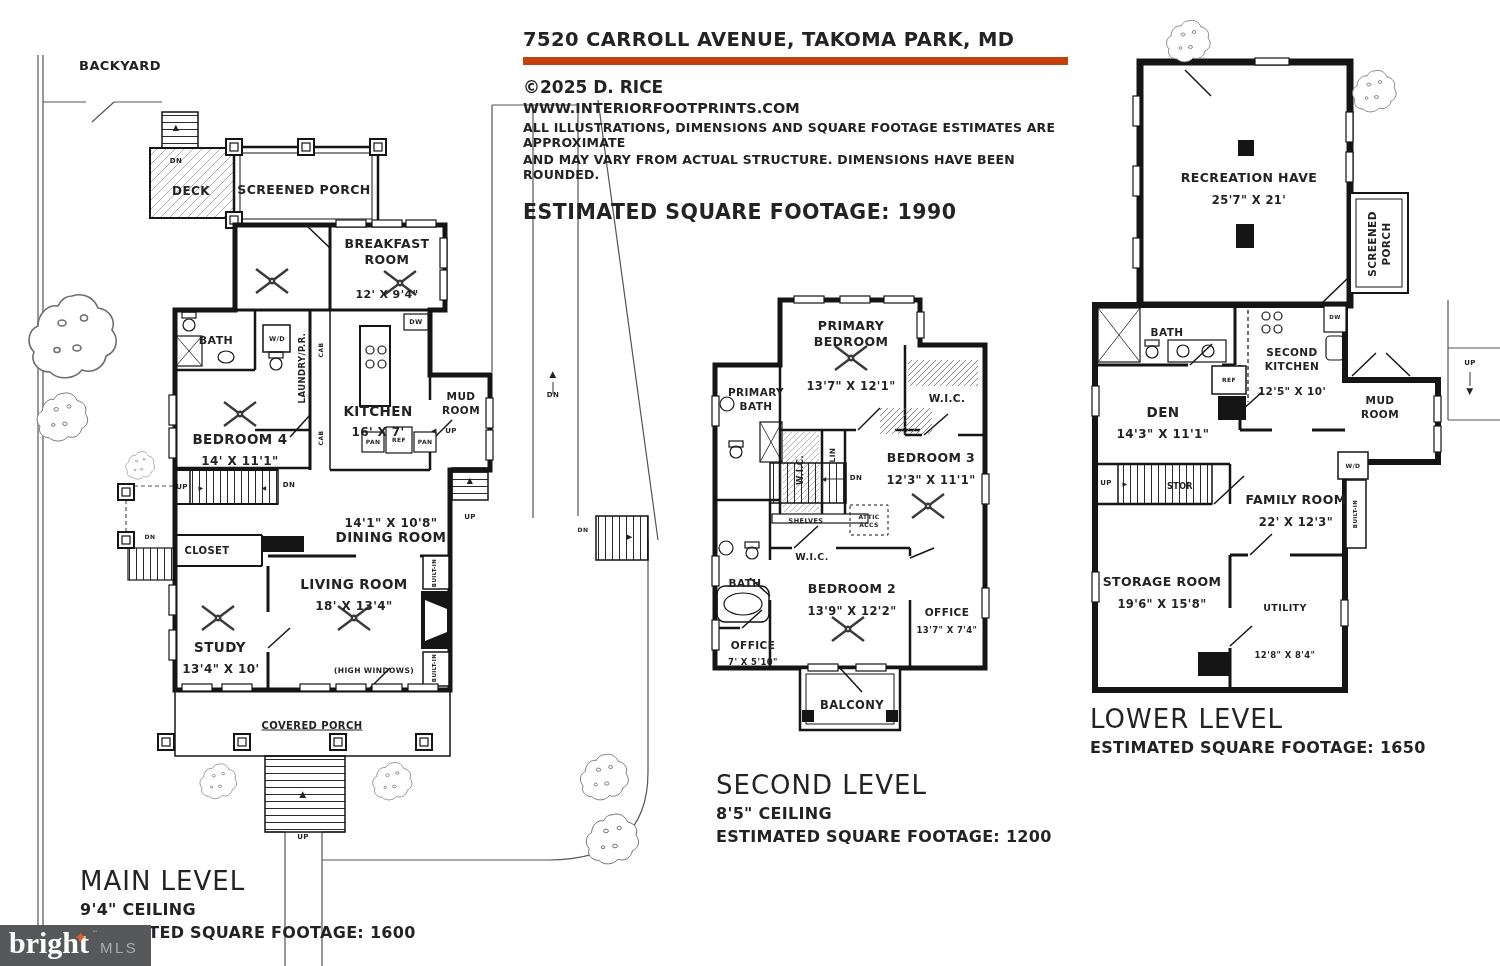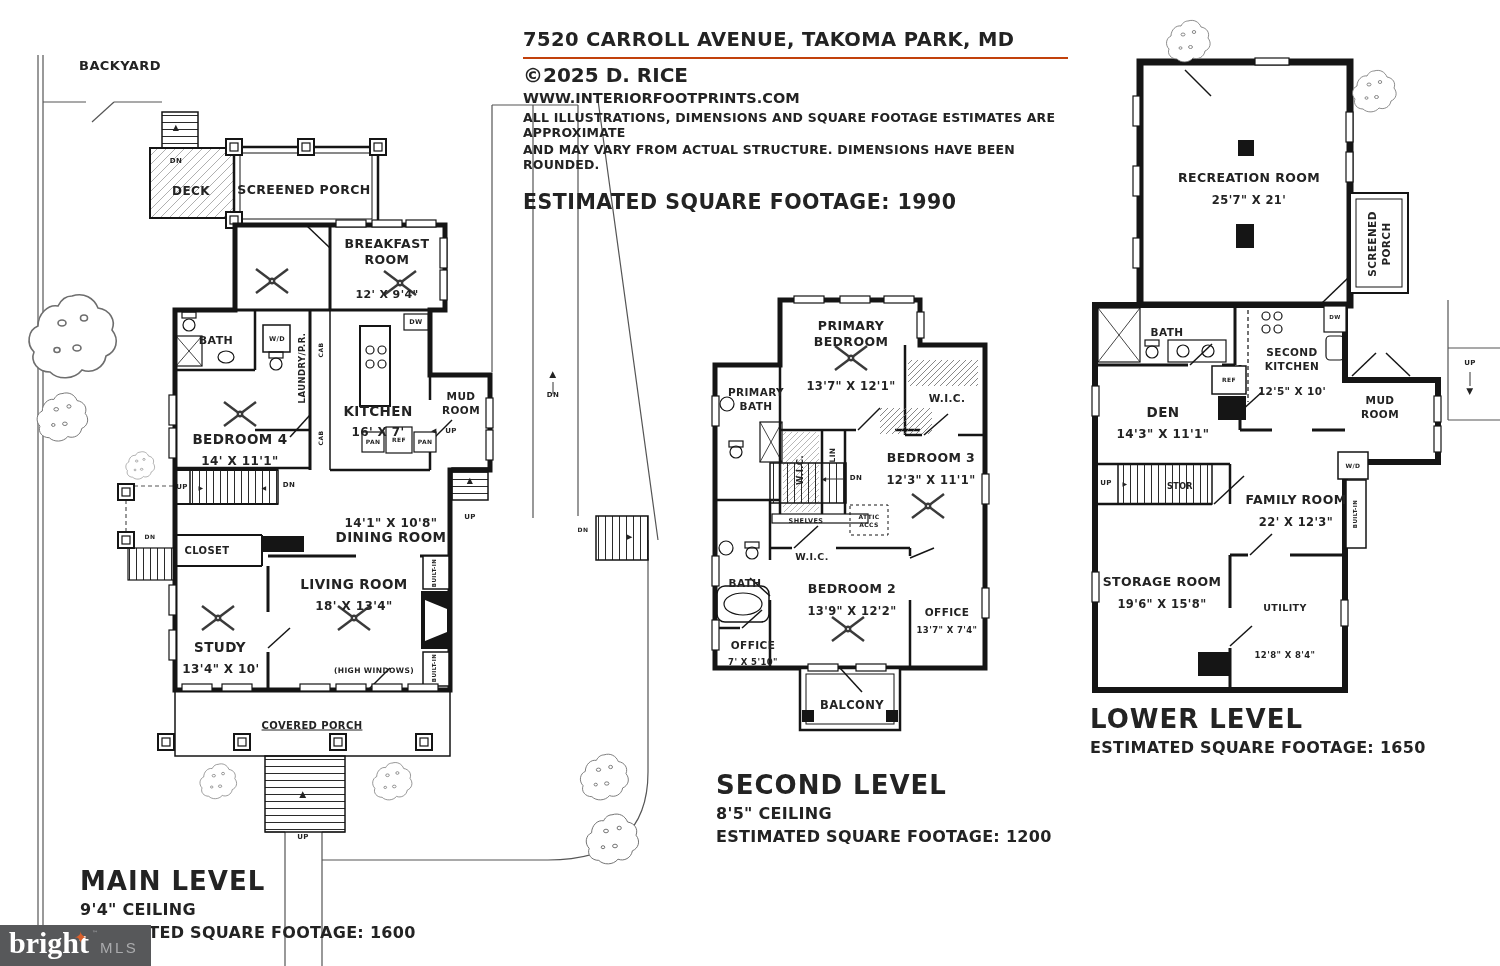--- a/index.html
+++ b/index.html
@@ -4,28 +4,28 @@
 <style>
   html,body{margin:0;padding:0;background:#fff;}
   #canvas{position:relative;width:1500px;height:966px;background:#fff;overflow:hidden;
           font-family:"DejaVu Sans",sans-serif;color:#232323;}
   svg.plansvg{position:absolute;left:0;top:0;z-index:1;}
   .labels{position:absolute;left:0;top:0;width:1500px;height:966px;z-index:2;pointer-events:none;}
   .plan-label{position:absolute;transform:translate(-50%,-50%);white-space:pre-line;text-align:center;
               color:#232323;font-weight:600;letter-spacing:.4px;line-height:1.3;}
   .plan-label.rot{transform:translate(-50%,-50%) rotate(-90deg);}
   .header{position:absolute;left:523px;top:28px;width:560px;z-index:2;}
-  .h-address{font-size:19.5px;font-weight:700;letter-spacing:.4px;border-bottom:2px solid #c2410c;
+  .h-address{font-size:19.5px;font-weight:700;letter-spacing:.4px;border-bottom:8px solid #c2410c;
              padding-bottom:6px;width:545px;}
-  .h-copy{font-size:20px;font-weight:600;margin-top:4px;}
+  .h-copy{font-size:17px;font-weight:600;margin-top:12px;}
   .h-site{font-size:14.5px;font-weight:600;margin-top:3px;}
   .h-disc{font-size:12.5px;font-weight:600;margin-top:4px;letter-spacing:.2px;}
   .h-total{font-size:20.5px;font-weight:700;margin-top:18px;letter-spacing:.5px;}
   .level-title{position:absolute;z-index:2;}
-  .lt-name{font-size:26px;font-weight:700;letter-spacing:1px;}
+  .lt-name{font-size:26px;font-weight:400;letter-spacing:1px;}
   .lt-sub{font-size:16px;font-weight:600;margin-top:4px;letter-spacing:.3px;}
   .lt-sub:empty{display:none;}
   .wm{position:absolute;left:0;top:925px;width:151px;height:41px;background:#57585a;z-index:5;}
   .wm .b{position:absolute;left:9px;top:1px;font-family:"Liberation Serif","DejaVu Serif",serif;
          font-weight:700;font-size:30px;color:#fff;letter-spacing:0px;}
   .wm .star{position:absolute;left:74px;top:3px;font-size:16px;color:#d95f2b;}
   .wm .tm{position:absolute;left:92px;top:4px;font-size:6px;color:#b7b8ba;}
   .wm .mls{position:absolute;left:100px;top:14px;font-size:15px;color:#aaabad;letter-spacing:2.5px;
            font-family:"Liberation Sans",sans-serif;}
 </style>
@@ -427,21 +427,21 @@
       <span class="plan-label" style="left: 745px; top: 584px; font-size: 10.5px;">BATH</span>
       <span class="plan-label" style="left: 852px; top: 589px; font-size: 12.5px;">BEDROOM 2</span>
       <span class="plan-label" style="left: 852px; top: 611px; font-size: 11.5px;">13'9" X 12'2"</span>
       <span class="plan-label" style="left: 947px; top: 613px; font-size: 10.5px;">OFFICE</span>
       <span class="plan-label" style="left: 947px; top: 631px; font-size: 8.5px;">13'7" X 7'4"</span>
       <span class="plan-label" style="left: 753px; top: 646px; font-size: 10.5px;">OFFICE</span>
       <span class="plan-label" style="left: 753px; top: 663px; font-size: 8.5px;">7' X 5'10"</span>
       <span class="plan-label" style="left: 852px; top: 705px; font-size: 11.5px;">BALCONY</span>
     </div>
   <div class="labels">
-      <span class="plan-label" style="left: 1249px; top: 178px; font-size: 12.5px;">RECREATION ROOM</span>
+      <span class="plan-label" style="left: 1249px; top: 178px; font-size: 12.5px;">RECREATION HAVE</span>
       <span class="plan-label" style="left: 1249px; top: 200px; font-size: 11.5px;">25'7" X 21'</span>
       <span class="plan-label rot" style="left: 1380px; top: 244px; font-size: 10.5px;">SCREENED
 PORCH</span>
       <span class="plan-label" style="left: 1167px; top: 333px; font-size: 10.5px;">BATH</span>
       <span class="plan-label" style="left: 1292px; top: 360px; font-size: 10.5px;">SECOND
 KITCHEN</span>
       <span class="plan-label" style="left: 1292px; top: 392px; font-size: 10.5px;">12'5" X 10'</span>
       <span class="plan-label" style="left: 1335px; top: 318px; font-size: 5.5px;">DW</span>
       <span class="plan-label" style="left: 1229px; top: 380px; font-size: 6px;">REF</span>
       <span class="plan-label" style="left: 1163px; top: 413px; font-size: 13.5px;">DEN</span>

